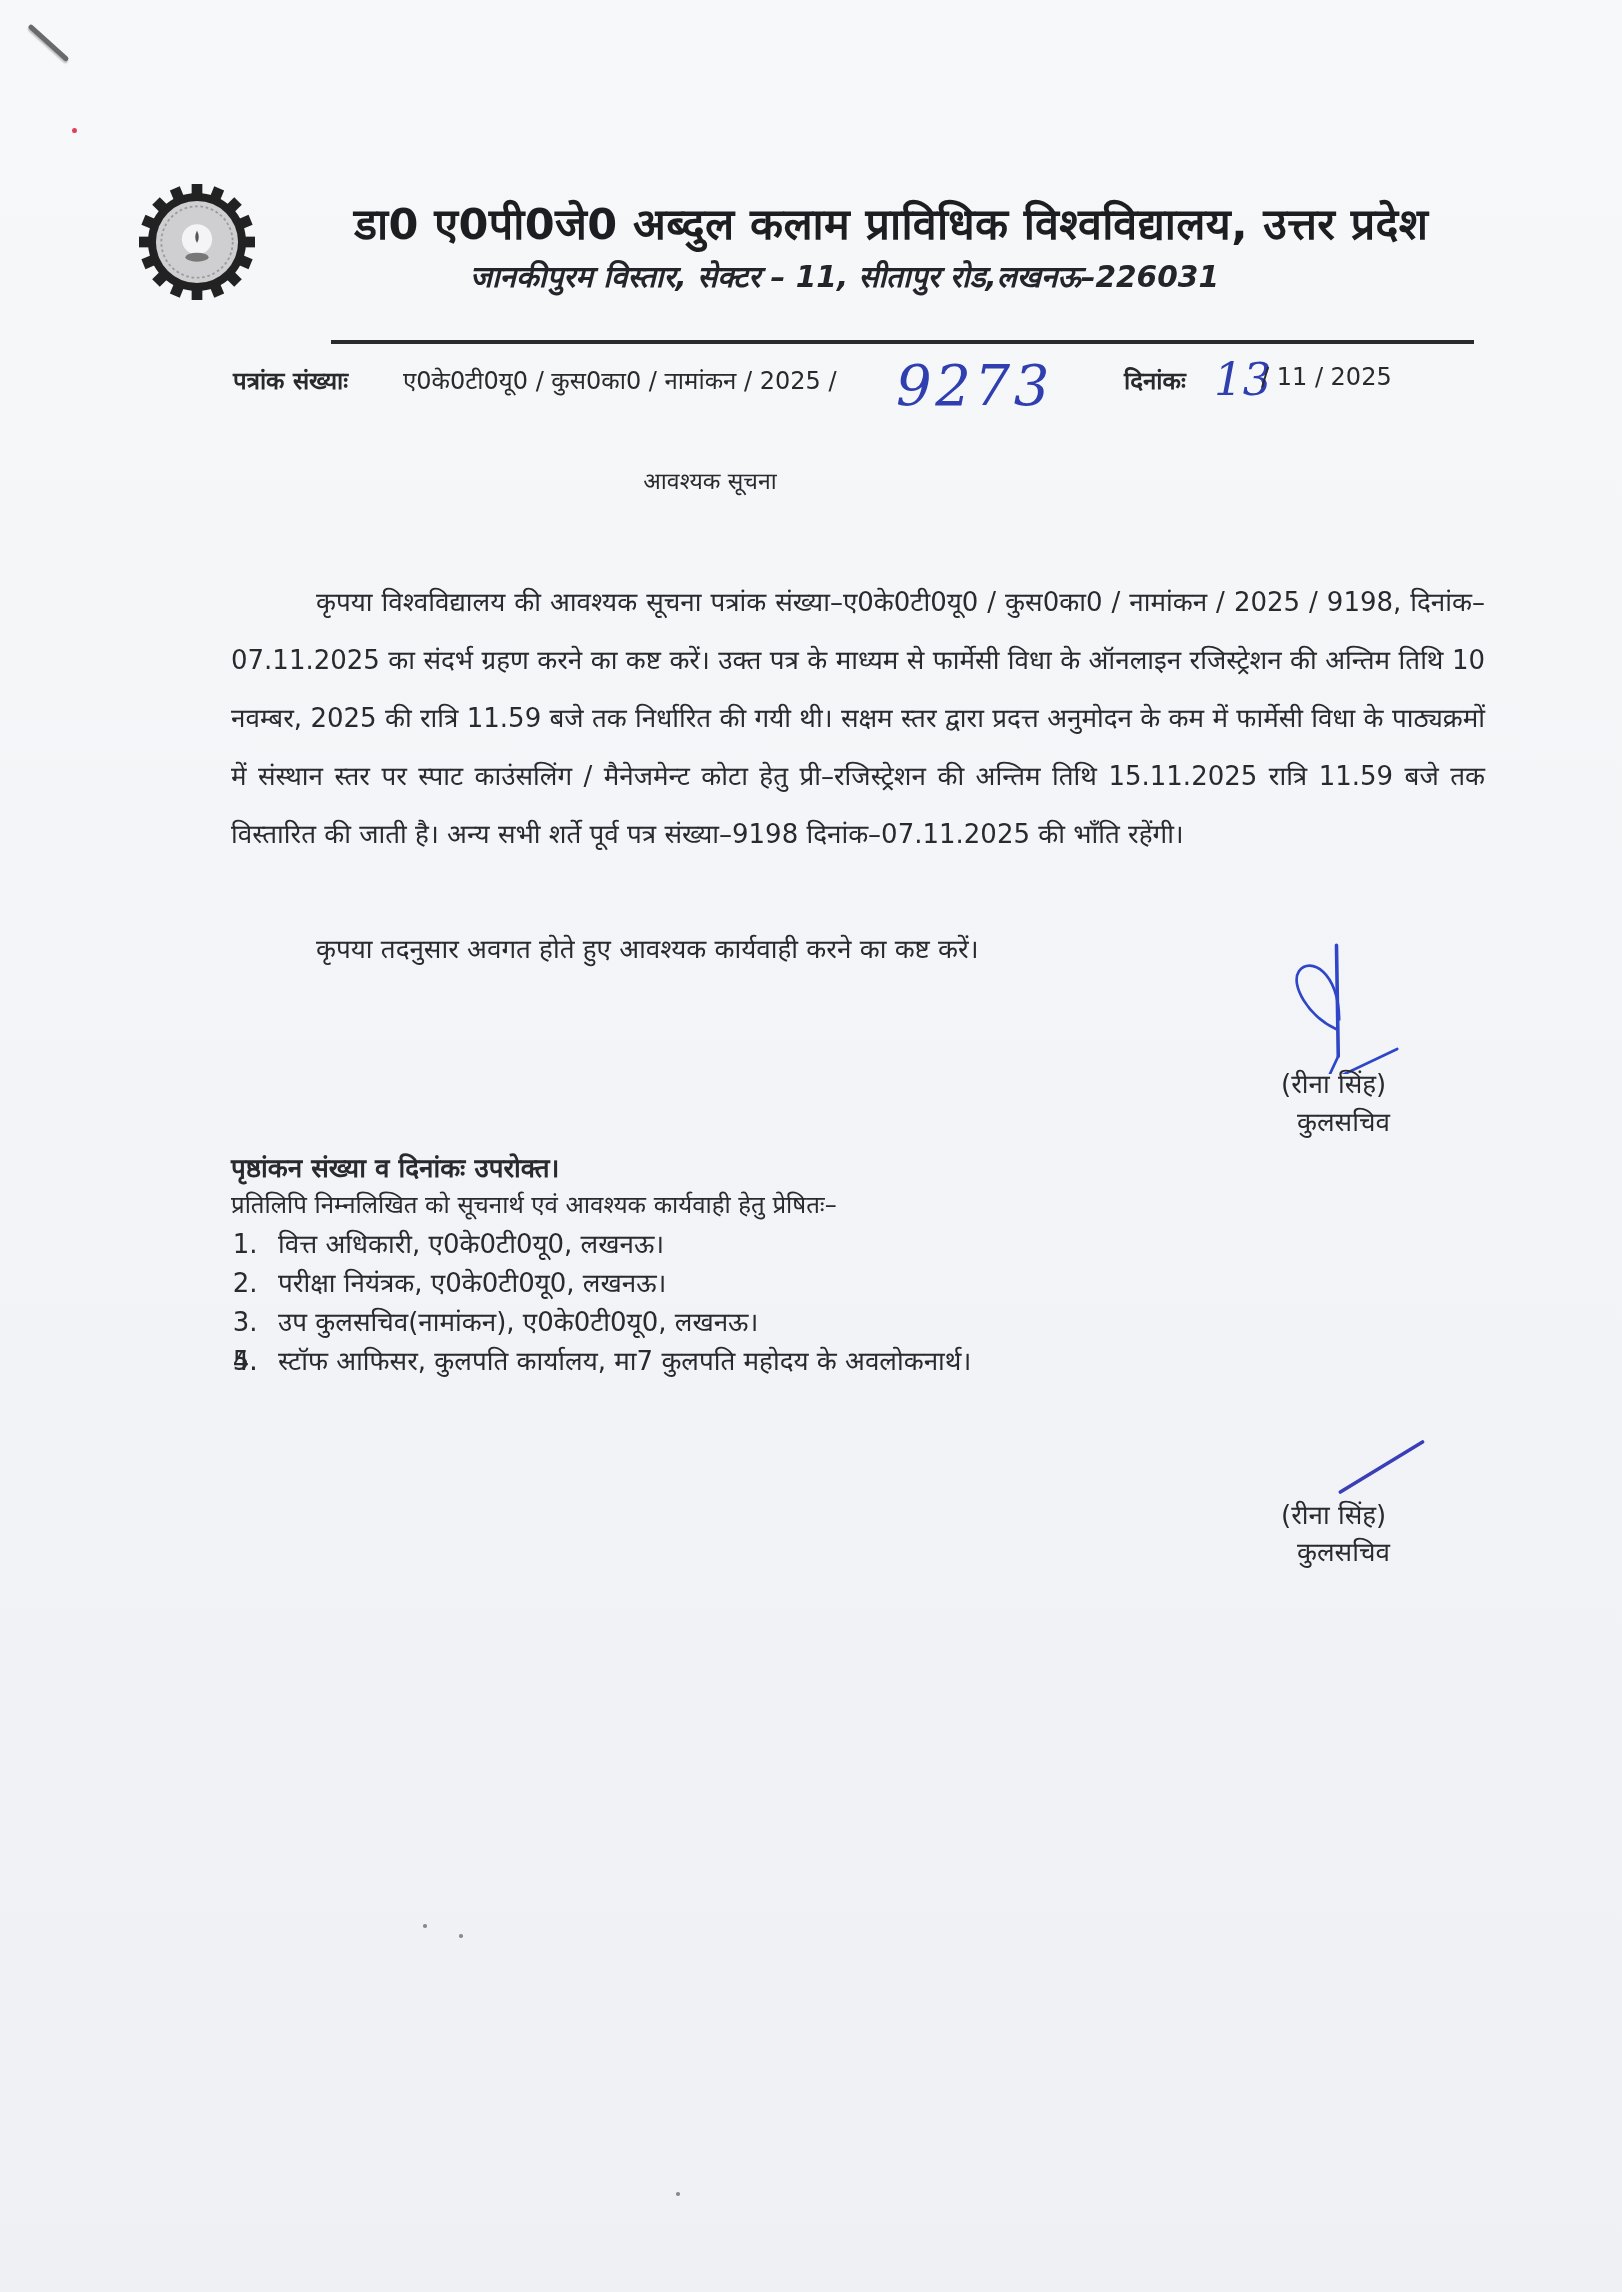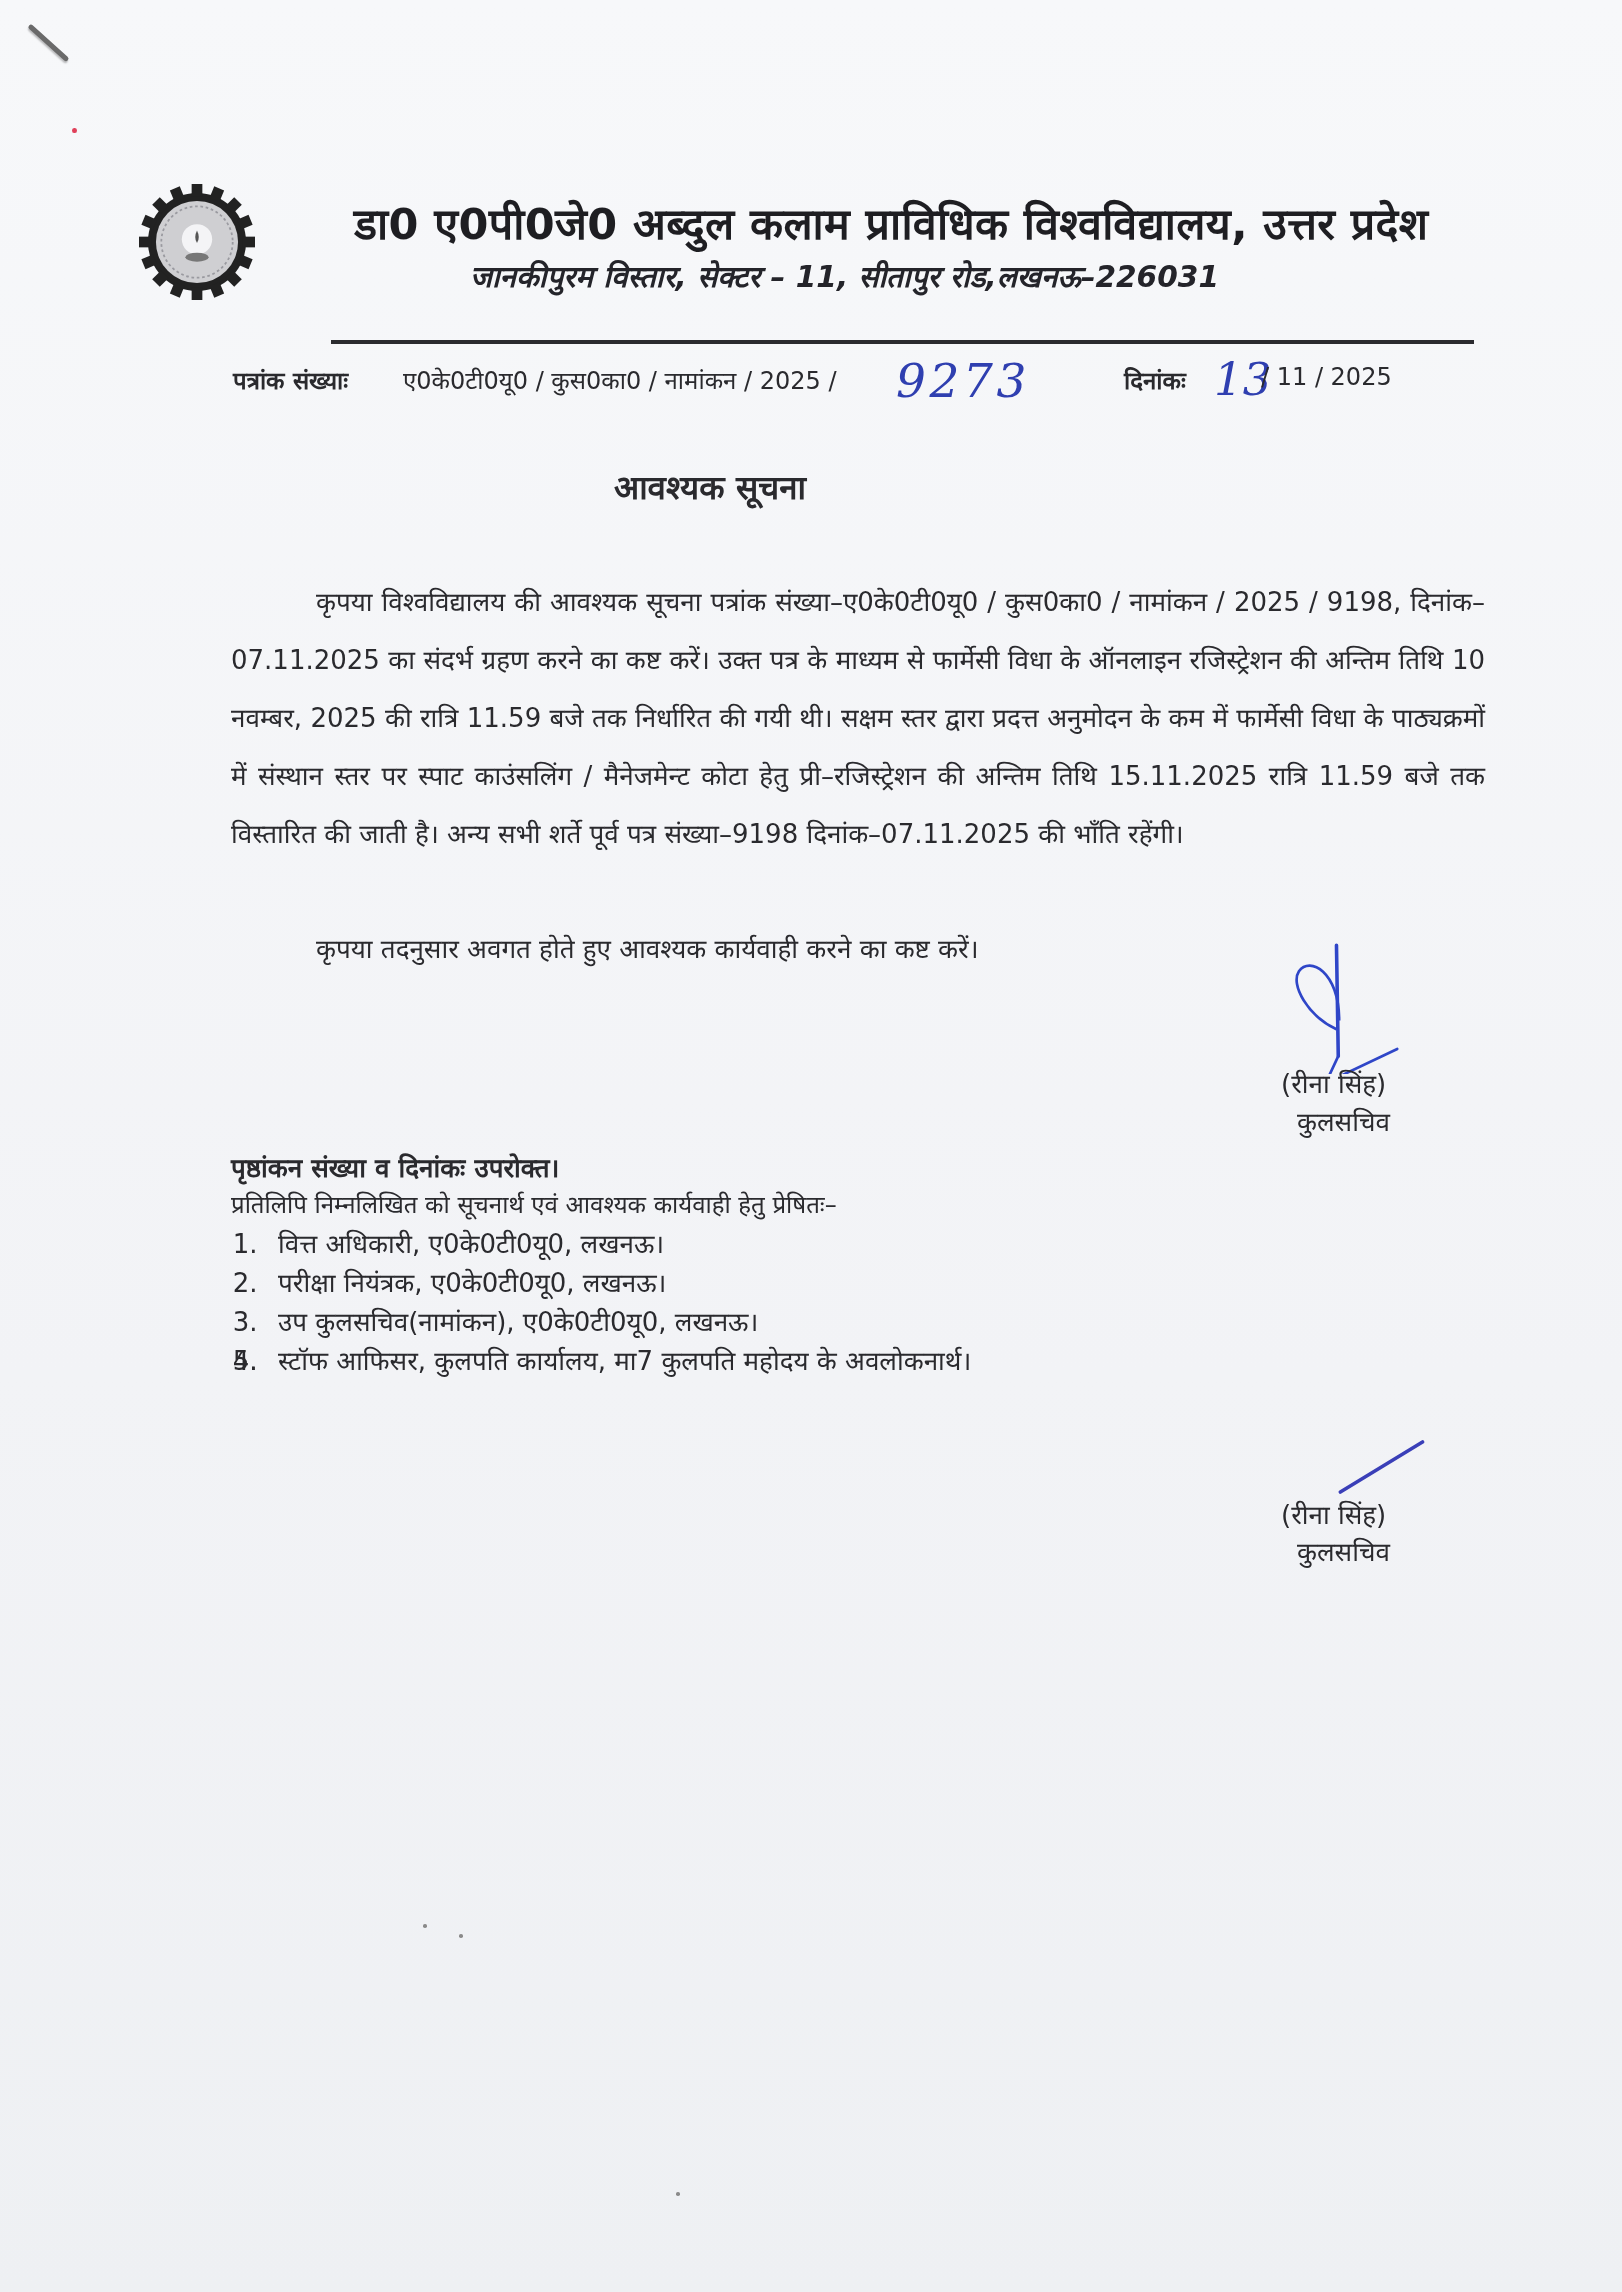--- a/index.html
+++ b/index.html
@@ -30,26 +30,26 @@
     }
     .hdr-addr {
       position: absolute; left: 470px; top: 255px; width: 896px;
       font-size: 29.6px; font-weight: bold; color: #24242a; white-space: nowrap; font-style: italic;
     }
     .rule { position: absolute; left: 331px; top: 340px; width: 1143px; height: 3.6px; background: #2b2b2f; }
 
     .ref-line { position: absolute; left: 233px; top: 358px; width: 1254px; height: 54px; font-size: 24px; white-space: nowrap; }
     .ref-label { position: absolute; left: 0; top: 5.4px; font-weight: bold; }
     .ref-value { position: absolute; left: 170px; top: 5.4px; text-align: right; }
-    .ref-hand { position: absolute; left: 663px; top: -5.4px; font-family: "DejaVu Serif", serif; font-style: italic; font-size: 47px; color: #2f3fb0; letter-spacing: 3.6px; }
+    .ref-hand { position: absolute; left: 663px; top: -5.4px; font-family: "DejaVu Serif", serif; font-style: italic; font-size: 56px; color: #2f3fb0; letter-spacing: 3.6px; }
     .date-label { position: absolute; left: 891px; top: 5.4px; font-weight: bold; }
     .date-hand { position: absolute; left: 981px; top: -5.4px; font-family: "DejaVu Serif", serif; font-style: italic; font-size: 45px; color: #2f3fb0; }
     .date-rest { position: absolute; left: 1028px; top: 5.4px; }
 
-    .notice-title { position: absolute; left: 0; width: 1420px; top: 464px; text-align: center; font-size: 33px; font-weight: bold; }
+    .notice-title { position: absolute; left: 0; width: 1420px; top: 464px; text-align: center; font-size: 23px; font-weight: normal; }
 
     .body-para {
       position: absolute; left: 231px; top: 573px; width: 1254px;
       font-size: 26px; line-height: 58px; text-align: justify; text-indent: 85px;
     }
     .body-para2 {
       position: absolute; left: 316px; top: 927px; width: 1075px;
       font-size: 26px; line-height: 45px;
     }
 

